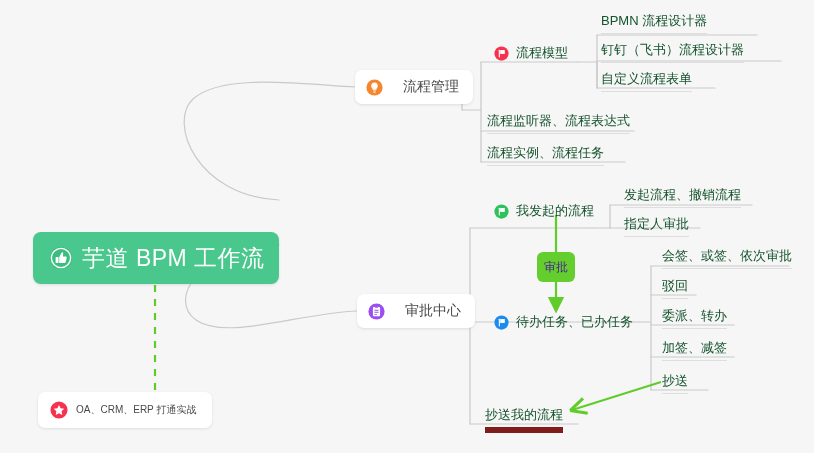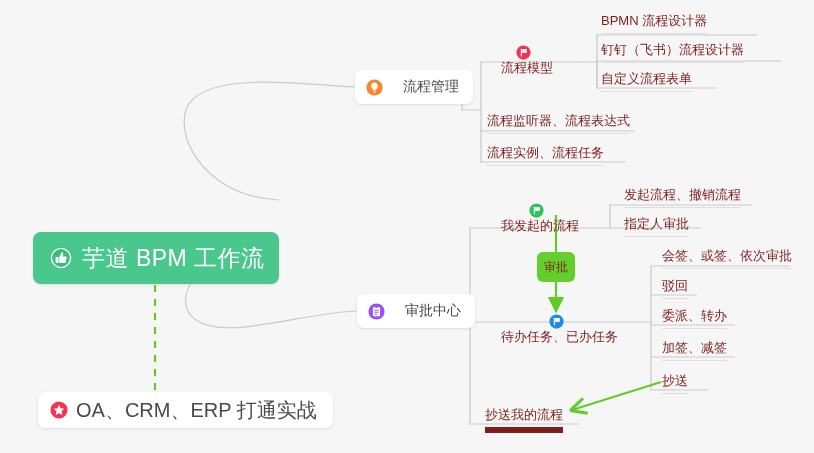--- a/index.html
+++ b/index.html
@@ -62,66 +62,65 @@
     font-size: 14px;
     margin-left: 20px;
   }
   #node-process-mgmt { left: 355px; top: 70px; }
   #node-approval-center { left: 357px; top: 294px; }
 
   
   .text-node {
     position: absolute;
     white-space: nowrap;
-    color: #7f1d1d;
+    color: #14532d;
     font-size: 13px;
     line-height: 16px;
     padding-bottom: 4px;
   }
   .text-node.icon-node {
     display: flex;
     align-items: center;
-    flex-direction: column;
   }
   .text-node.icon-node .label { margin-left: 7px; }
 
   
   #pill-approve {
     position: absolute;
     left: 537px; top: 252px;
     width: 38px; height: 30px;
     background: #63ce2d;
     border-radius: 6px;
     display: flex;
     align-items: center;
     justify-content: center;
   }
   #pill-approve .label {
-    color: #7f1d1d;
+    color: #4c1d95;
     font-size: 12px;
     white-space: nowrap;
   }
 
   
   #node-integration {
     position: absolute;
     left: 38px; top: 392px;
     height: 36px;
     background: #ffffff;
     border-radius: 7px;
     box-shadow: 0 1px 3px rgba(0,0,0,0.10);
     display: flex;
     align-items: center;
     padding: 0 16px 0 12px;
     box-sizing: border-box;
     white-space: nowrap;
   }
   #node-integration .label {
     color: #4a4a4a;
-    font-size: 20px;
+    font-size: 10px;
     margin-left: 8px;
   }
 
   
   .ico { display: inline-block; line-height: 0; flex: 0 0 auto; }
 </style>
 </head>
 <body>
 
 <div id="canvas">

